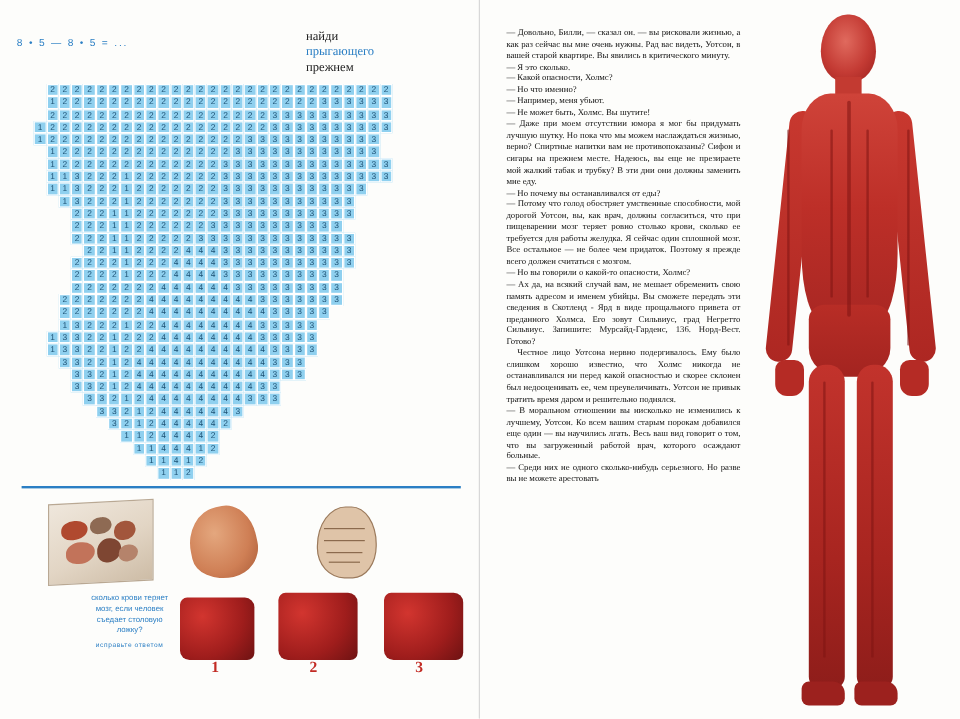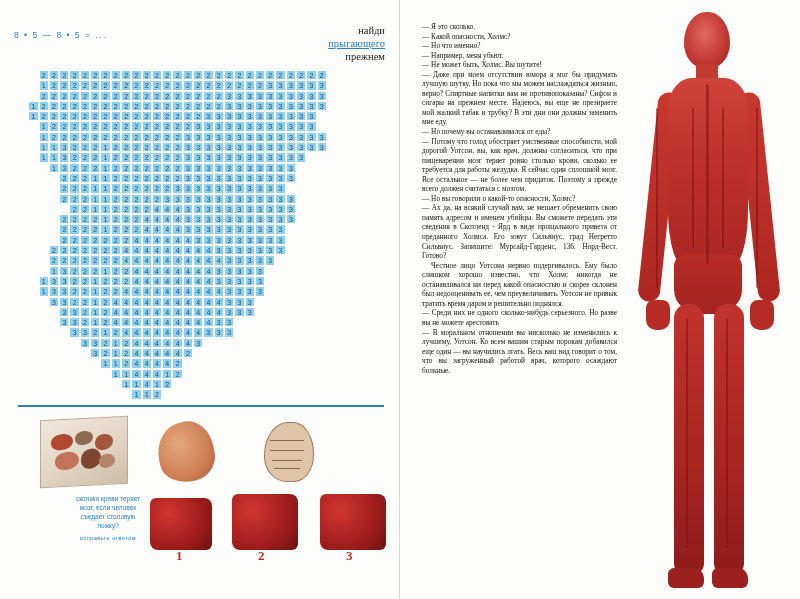--- a/index.html
+++ b/index.html
@@ -39,30 +39,28 @@
     position: absolute;
     left: 14px; top: 30px;
     font-family: Liberation Sans, sans-serif;
     font-size: 8.5px;
     letter-spacing: 1.5px;
     color: #2b7fc4;
   }
   .hint-block {
     position: absolute;
     right: 14px; top: 24px;
-    text-align: right;
     font-family: "Liberation Serif", serif;
     font-size: 10.5px;
     line-height: 13px;
     color: #222;
     width: 130px;
   }
   .hint-block .hint-link {
     color: #2b7fc4;
-    text-decoration: underline;
     display: block;
   }
   .hint-block .hint-w {
     display: block;
   }
 
   
   .grid-wrap {
     position: absolute;
     left: 18px;
@@ -1551,33 +1549,34 @@
       <div class="meat m2"></div>
       <div class="meat m3"></div>
     </div>
     <div class="meat-num mn1">1</div>
     <div class="meat-num mn2">2</div>
     <div class="meat-num mn3">3</div>
   </div>
 
   <div class="right-page">
     <div class="text-col" id="text-col">
+        <p>— Довольно, Билли, — сказал он. — вы рисковали жизнью, а как раз сейчас вы мне очень нужны. Рад вас видеть, Уотсон, в вашей старой квартире. Вы явились в критического минуту.</p>
         <p>— Я это сколько.</p>
         <p>— Какой опасности, Холмс?</p>
         <p>— Но что именно?</p>
         <p>— Например, меня убьют.</p>
         <p>— Не может быть, Холмс. Вы шутите!</p>
         <p>— Даже при моем отсутствии юмора я мог бы придумать лучшую шутку. Но пока что мы можем наслаждаться жизнью, верно? Спиртные напитки вам не противопоказаны? Сифон и сигары на прежнем месте. Надеюсь, вы еще не презираете мой жалкий табак и трубку? В эти дни они должны заменить мне еду.</p>
         <p>— Но почему вы останавливался от еды?</p>
         <p>— Потому что голод обостряет умственные способности, мой дорогой Уотсон, вы, как врач, должны согласиться, что при пищеварении мозг теряет ровно столько крови, сколько ее требуется для работы желудка. Я сейчас один сплошной мозг. Все остальное — не более чем придаток. Поэтому я прежде всего должен считаться с мозгом.</p>
         <p>— Но вы говорили о какой-то опасности, Холмс?</p>
         <p>— Ах да, на всякий случай вам, не мешает обременить свою память адресом и именем убийцы. Вы сможете передать эти сведения в Скотленд - Ярд в виде прощального привета от преданного Холмса. Его зовут Сильвиус, град Негретто Сильвиус. Запишите: Мурсайд-Гарденс, 136. Норд-Вест. Готово?</p>
         <p class="ind">Честное лицо Уотсона нервно подергивалось. Ему было слишком хорошо известно, что Холмс никогда не останавливался ни перед какой опасностью и скорее склонен был недооценивать ее, чем преувеличивать. Уотсон не привык тратить время даром и решительно поднялся.</p>
+        <p>— В моральном отношении вы нисколько не изменились к лучшему, Уотсон. Ко всем вашим старым порокам добавился еще один — вы научились лгать. Весь ваш вид говорит о том, что вы загруженный работой врач, которого осаждают больные.</p>
         <p>— Среди них не одного сколько-нибудь серьезного. Но разве вы не можете арестовать</p>
-        <p>— В моральном отношении вы нисколько не изменились к лучшему, Уотсон. Ко всем вашим старым порокам добавился еще один — вы научились лгать. Весь ваш вид говорит о том, что вы загруженный работой врач, которого осаждают больные.</p>
       </div>
 
     <div class="figure">
       <div class="fig-head"></div>
       <div class="fig-neck"></div>
       <div class="fig-arm left"></div>
       <div class="fig-arm right"></div>
       <div class="fig-torso"></div>
       <div class="fig-hand left"></div>
       <div class="fig-hand right"></div>

